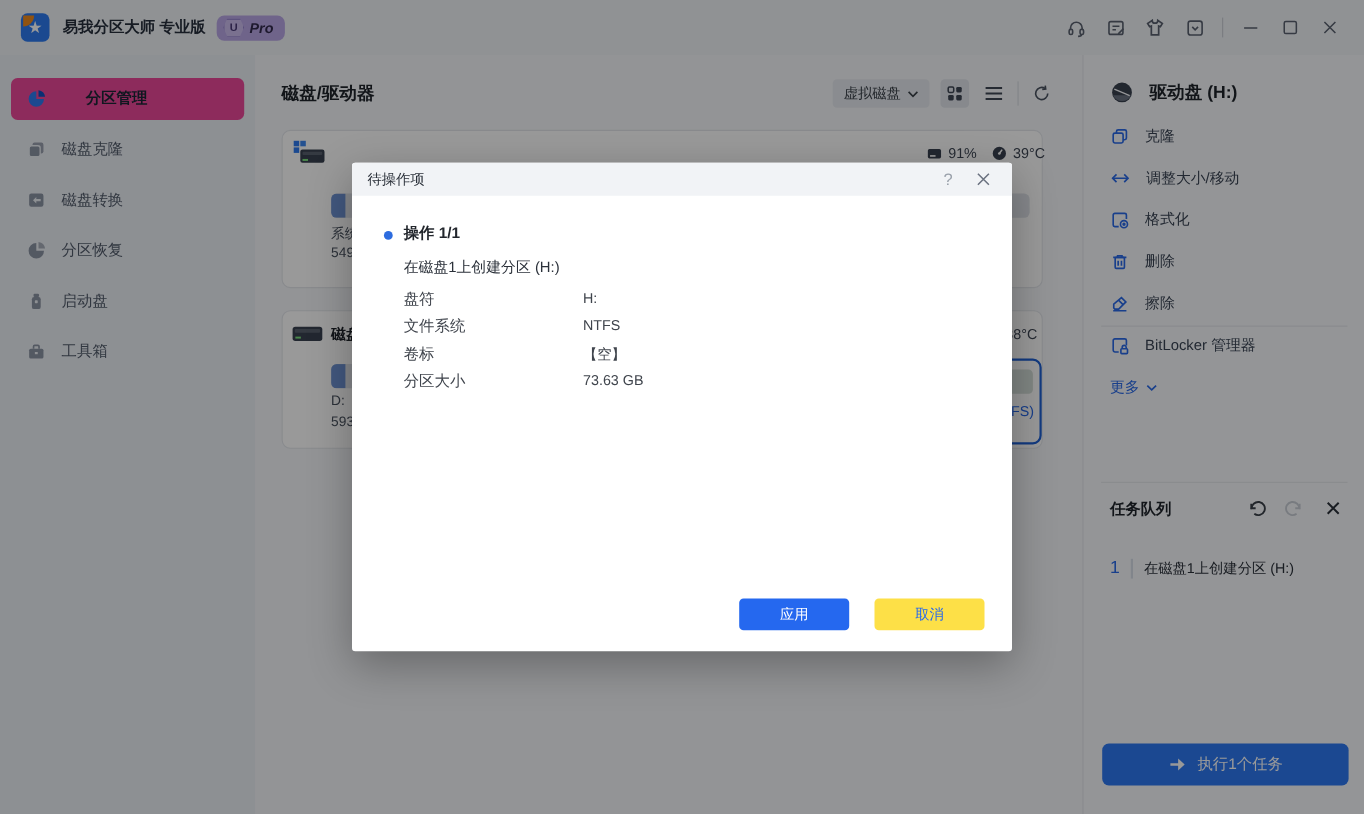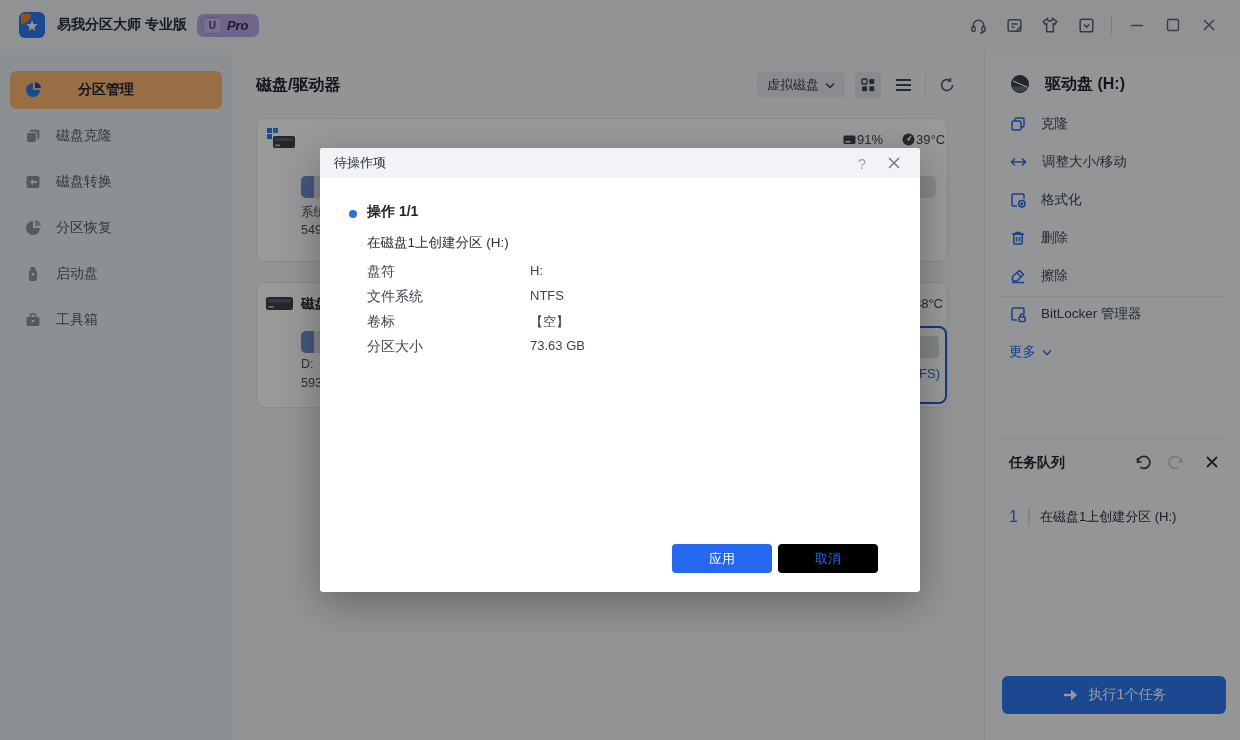--- a/index.html
+++ b/index.html
@@ -25,37 +25,37 @@
   .pro-text{font-size:13px;font-weight:bold;font-style:italic;color:#332b4e;}
   .tb-icons{margin-left:auto;display:flex;align-items:center;gap:14px;padding-right:20px;}
   .tb-btn{width:22px;height:22px;display:flex;align-items:center;justify-content:center;cursor:pointer;}
   .tb-sep{width:1px;height:18px;background:#C9CDD4;}
 
   
   .sidebar{position:absolute;left:0;top:50px;width:232px;height:690px;background:#ECF0F6;}
   .side-item{position:absolute;left:10px;width:212px;height:38px;border-radius:6px;
              display:flex;align-items:center;gap:14px;padding-left:14px;box-sizing:border-box;
              font-size:14px;color:#525C6B;cursor:pointer;}
-  .side-item.active{background:#fdba74;color:#1C2736;font-weight:bold;gap:36px;}
+  .side-item.active{background:#ec4899;color:#1C2736;font-weight:bold;gap:36px;}
   .side-icon{width:18px;height:18px;}
 
   
   .main{position:absolute;left:232px;top:50px;width:752px;height:690px;background:#F5F7FA;}
   .main-title{position:absolute;left:24px;top:25px;font-size:16px;font-weight:bold;color:#1F242B;}
   .filter-pill{position:absolute;left:525px;top:22px;height:26px;padding:0 10px;border-radius:4px;
                background:#E7EAF0;display:flex;align-items:center;gap:6px;font-size:13px;color:#3A4149;cursor:pointer;}
   .view-btn{position:absolute;top:22px;width:26px;height:26px;border-radius:4px;
             display:flex;align-items:center;justify-content:center;cursor:pointer;}
   .view-btn.selected{background:#E1E5EC;}
   .hdr-sep{position:absolute;left:693px;top:24px;width:1px;height:22px;background:#D7DBE1;}
 
   .disk-card{position:absolute;left:24px;width:692px;background:#fff;border:1px solid #E4E7EC;border-radius:8px;box-sizing:border-box;}
   .disk-title{position:absolute;top:12px;left:44px;font-size:13px;color:#454C57;white-space:nowrap;}
   .disk-title b{color:#1F242B;font-size:13.5px;}
-  .disk-stat{position:absolute;top:13px;font-size:13px;color:#3E4654;display:flex;align-items:center;}
+  .disk-stat{position:absolute;top:13px;font-size:13px;color:#3E4654;display:flex;align-items:center;gap:5px;}
   .part-track{position:absolute;height:22px;border-radius:5px;background:#DFE3E9;overflow:hidden;cursor:pointer;}
   .part-seg{position:absolute;left:0;top:0;height:22px;}
   .part-label{position:absolute;font-size:12.5px;color:#4A5360;white-space:nowrap;}
   .sel-part{position:absolute;border:2px solid #1E62D6;border-radius:8px;background:#fff;box-sizing:border-box;cursor:pointer;}
   .sel-part .minibar{position:absolute;left:6px;top:8px;width:64px;height:22px;border-radius:4px;background:#D6E0DA;}
   .sel-part .fs-label{position:absolute;right:5px;top:38px;font-size:13px;color:#2A6AE8;white-space:nowrap;}
 
   .legend{position:absolute;left:285px;top:633px;width:176px;height:26px;border-radius:4px;background:#E6E9EE;
           display:flex;align-items:center;justify-content:center;gap:18px;font-size:12.5px;color:#333940;}
   .legend .sw{width:12px;height:12px;border-radius:2px;display:inline-block;}
@@ -87,21 +87,21 @@
   .dlg-close{margin-left:14px;cursor:pointer;width:20px;height:20px;display:flex;align-items:center;justify-content:center;}
   .op-bullet{position:absolute;left:29px;top:62px;width:8px;height:8px;border-radius:50%;background:#2D6CDF;}
   .op-title{position:absolute;left:47px;top:55px;font-size:14px;font-weight:bold;color:#22262c;}
   .op-desc{position:absolute;left:47px;top:86px;font-size:13.5px;color:#2B313A;}
   .op-row{position:absolute;left:47px;font-size:14px;color:#40454d;}
   .op-val{position:absolute;left:210px;font-size:13px;color:#40454d;}
   .dlg-btn{position:absolute;top:396px;width:100px;height:29px;border-radius:4px;border:none;
            font-size:13px;display:flex;align-items:center;justify-content:center;cursor:pointer;
            font-family:"Liberation Sans","DejaVu Sans",sans-serif;}
   .dlg-btn.primary{left:352px;background:#2568EF;color:#fff;}
-  .dlg-btn.secondary{left:458px;background:#000000;color:#2568EF;}
+  .dlg-btn.secondary{left:475px;background:#fde047;color:#2568EF;}
 </style>
 </head>
 <body>
 
 <div class="root">
 
   <div class="titlebar">
     <div class="app-logo">
       <span class="wedge"></span>
         <span class="star">★</span>

